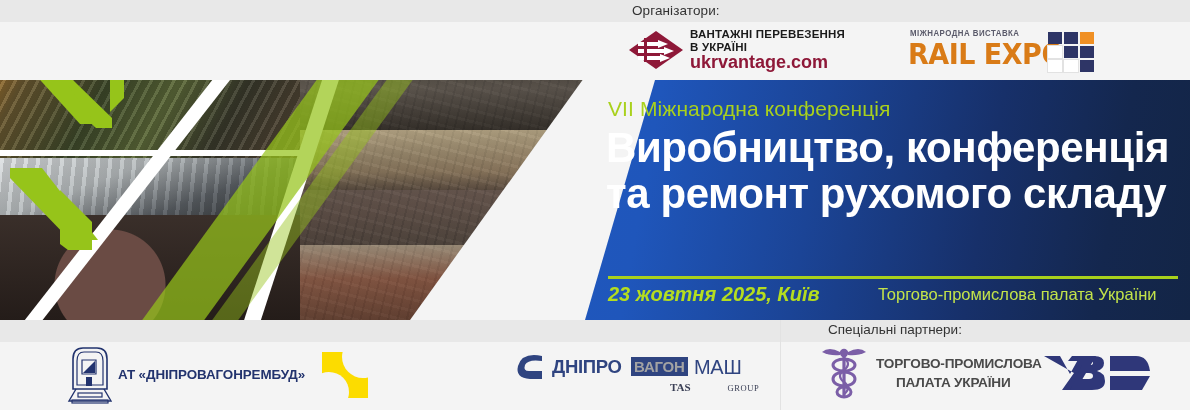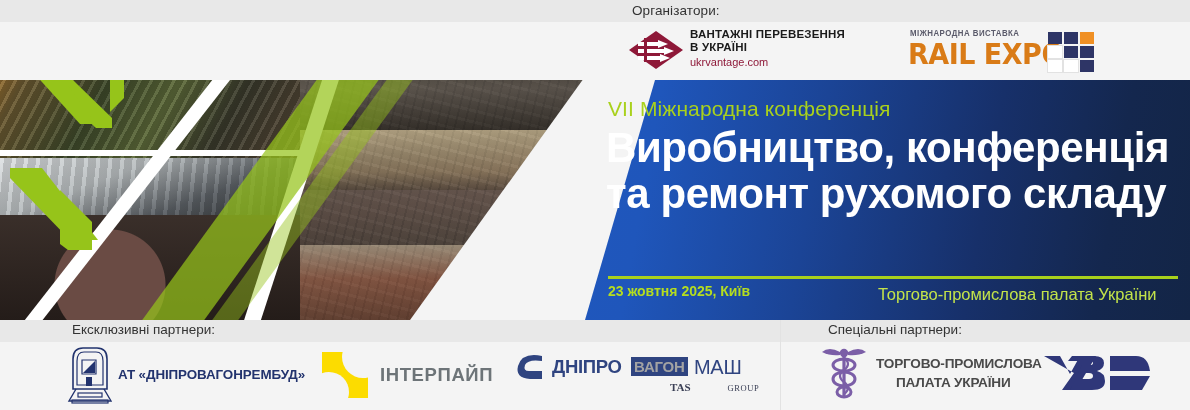--- a/index.html
+++ b/index.html
@@ -10,21 +10,21 @@
   .top-strip{position:absolute;left:0;top:0;width:1190px;height:22px;background:#e8e8e8;}
   .top-label{position:absolute;left:632px;top:3px;font-size:13.5px;color:#333;letter-spacing:.1px;}
   .top-body{position:absolute;left:0;top:22px;width:1190px;height:58px;background:#f4f4f4;}
 
   
   .org1{position:absolute;left:628px;top:28px;width:270px;height:44px;}
   .diamond{position:absolute;left:0;top:2px;width:56px;height:40px;}
   .org1 .txt{position:absolute;left:62px;top:0px;}
   .org1 .l1{font-size:11.5px;font-weight:bold;color:#1b1b1b;letter-spacing:.2px;line-height:12.5px;}
   .org1 .l2{font-size:11.5px;font-weight:bold;color:#1b1b1b;letter-spacing:.2px;line-height:13.5px;}
-  .org1 .url{font-size:11px;font-weight:normal;color:#8e1838;line-height:17px;}
+  .org1 .url{font-size:18px;font-weight:bold;color:#8e1838;line-height:17px;}
 
   
   .org2{position:absolute;left:908px;top:28px;width:195px;height:46px;}
   .org2 .small{font-size:8.2px;font-weight:bold;color:#5a5a6a;letter-spacing:.5px;position:absolute;left:2px;top:1px;
     -webkit-transform:scaleX(.96);transform:scaleX(.96);transform-origin:left center;}
   .org2 .big{position:absolute;left:0px;top:9px;font-size:27px;font-weight:bold;color:#d97b17;letter-spacing:-0.5px;
     font-family:"DejaVu Sans",sans-serif;-webkit-transform:scaleY(1.08);transform:scaleY(1.08);transform-origin:left top;}
   .org2 .grid{position:absolute;left:140px;top:4px;width:48px;height:40px;display:grid;grid-template-columns:repeat(3,14px);
     grid-template-rows:repeat(3,12px);gap:2px;}
   .org2 .grid i{display:block;width:14px;height:12px;}
@@ -85,21 +85,21 @@
   .greenRibbon2{position:absolute;left:452px;top:-10px;width:26px;height:350px;background:rgba(150,196,26,.45);
     transform:skewX(-36deg);transform-origin:top left;}
 
   
   .blue{position:absolute;left:585px;top:80px;width:605px;height:240px;
     background:linear-gradient(100deg,#1f57bd 0%,#1f56bb 12%,#1b4496 38%,#17306a 65%,#14274e 85%,#132546 100%);
     clip-path:polygon(70px 0, 605px 0, 605px 240px, 0 240px);}
   .kicker{position:absolute;left:608px;top:97px;font-size:21px;color:#a9d11c;letter-spacing:.1px;}
   .title{position:absolute;left:606px;top:125px;width:580px;font-size:42px;line-height:46px;font-weight:bold;color:#fff;letter-spacing:-0.4px;}
   .rule{position:absolute;left:608px;top:276px;width:570px;height:3px;background:#a9d11c;}
-  .date{position:absolute;left:608px;top:283px;font-size:14px;font-weight:bold;color:#b5dd1f;}
+  .date{position:absolute;left:608px;top:283px;font-size:20px;font-weight:bold;color:#b5dd1f;font-style:italic;}
   .venue{position:absolute;left:878px;top:285px;font-size:16.5px;color:#c3e34a;}
 
   
   .bot-strip{position:absolute;left:0;top:320px;width:1190px;height:22px;background:#e8e8e8;}
   .bot-label-l{position:absolute;left:72px;top:322px;font-size:13.5px;color:#333;}
   .bot-label-r{position:absolute;left:828px;top:322px;font-size:13.5px;color:#333;}
   .bot-body{position:absolute;left:0;top:342px;width:1190px;height:68px;background:#f4f4f4;}
   .bot-divider{position:absolute;left:780px;top:320px;width:1px;height:90px;background:#e2e2e2;}
 
   
@@ -211,21 +211,20 @@
   <div class="blue"></div>
   <div class="kicker" style="color: rgb(169, 209, 28);">VII Міжнародна конференція</div>
   <div class="title">Виробництво, конференція та ремонт рухомого складу</div>
   <div class="rule" style="background: rgb(169, 209, 28);"></div>
   <div class="date">23 жовтня 2025, Київ</div>
   <div class="venue">Торгово-промислова палата України</div>
 
   <div class="bot-body"></div>
   <div class="bot-strip"></div>
   <div class="bot-divider"></div>
-  <div class="bot-label-l">Ексклюзивні партнери:</div>
   <div class="bot-label-r">Спеціальні партнери:</div>
 
   <div class="p1">
     <svg class="wagonIcon" viewBox="0 0 48 60">
       <path d="M7 14 Q7 3 17 3 L31 3 Q41 3 41 14 L41 44 L7 44 Z" fill="none" stroke="#22336e" stroke-width="1.6"></path>
       <path d="M11 16 Q11 7 18 7 L30 7 Q37 7 37 16 L37 40 L11 40 Z" fill="none" stroke="#22336e" stroke-width="1.2"></path>
       <polygon points="16,15 30,15 30,29 16,29" fill="none" stroke="#22336e" stroke-width="1.2"></polygon>
       <polygon points="17,28 29,16 29,28" fill="#22336e"></polygon>
       <rect x="20" y="32" width="6" height="9" fill="#22336e"></rect>
       <path d="M10 44 L3 56 L45 56 L38 44" fill="none" stroke="#22336e" stroke-width="1.4"></path>
@@ -233,21 +232,20 @@
       <rect x="6" y="55" width="36" height="3" fill="none" stroke="#22336e" stroke-width="1.2"></rect>
     </svg>
     <div class="txt">АТ «ДНІПРОВАГОНРЕМБУД»</div>
   </div>
 
   <div class="p2">
     <div class="sq">
       <div class="c1"></div>
         <div class="c2"></div>
     </div>
-    <div class="txt">ІНТЕРПАЙП</div>
   </div>
 
   <div class="p3">
     <svg class="swirl" viewBox="0 0 36 32">
       <path d="M30 4 Q10 0 6 14 Q3 26 18 27 L30 27 L30 19 L17 19 Q11 19 13 13 Q16 7 30 9 Z" fill="#2f4480"></path>
     </svg>
     <div class="w1">ДНІПРО</div>
     <div class="w2">ВАГОН</div>
     <div class="w3">МАШ</div>
     <div class="tas"><span>TAS</span><span class="grp">GROUP</span></div>

